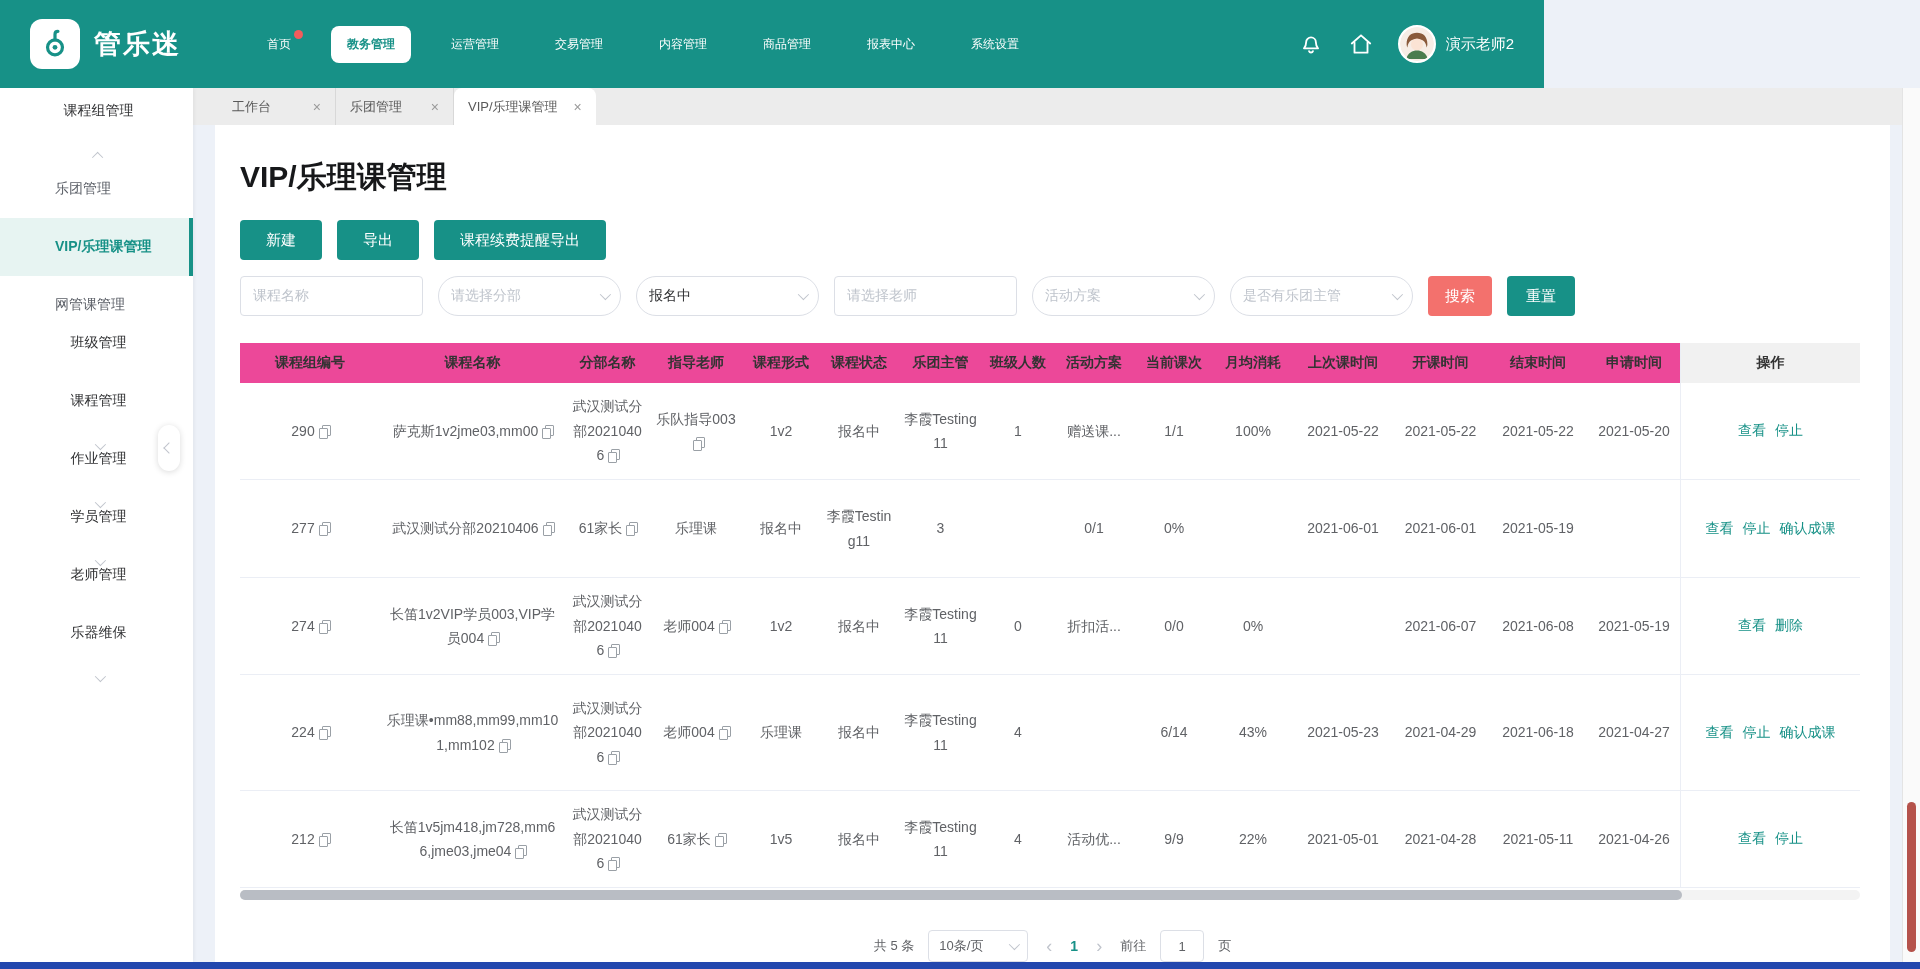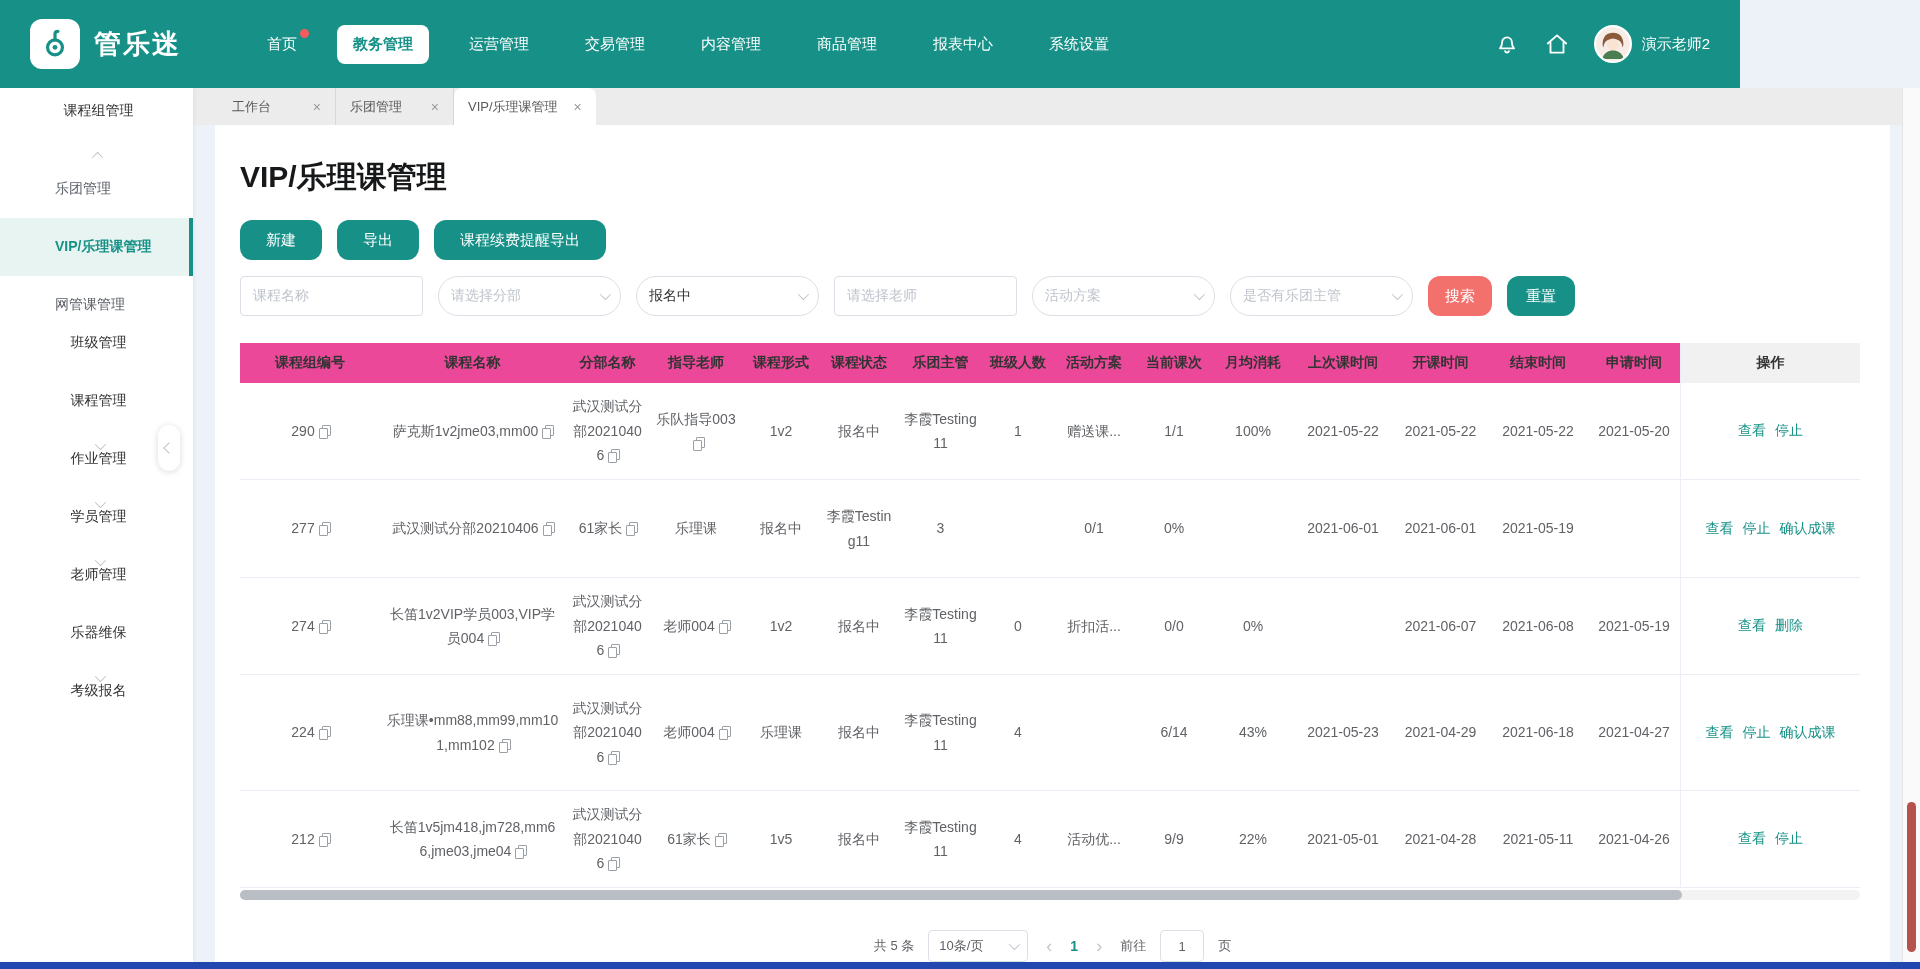--- a/index.html
+++ b/index.html
@@ -1,27 +1,27 @@
 <!DOCTYPE html>
 <html><head>
 <meta charset="utf-8">
 <style>
   * { margin:0; padding:0; box-sizing:border-box; }
   html,body { width:1920px; height:969px; overflow:hidden;
     font-family:"Liberation Sans","DejaVu Sans",sans-serif; background:#edf1f8; }
 
   
-  .navbar { position:absolute; left:0; top:0; width:1740px; height:88px;
+  .navbar { position:absolute; left:0; top:0; width:1544px; height:88px;
     background:#179187; display:flex; align-items:center; z-index:30; }
   .brand { display:flex; align-items:center; margin-left:30px; }
   .logo-box { width:50px; height:50px; background:#fff; border-radius:12px;
     display:flex; align-items:center; justify-content:center; }
   .brand-name { color:#fff; font-size:27px; font-weight:bold; margin-left:14px; letter-spacing:2px; }
   .main-nav { display:flex; align-items:center; margin-left:70px; gap:24px; }
-  .nav-item { position:relative; color:#fff; font-size:15px; padding:10px 16px;
+  .nav-item { position:relative; color:#fff; font-size:12px; padding:10px 16px;
     cursor:pointer; white-space:nowrap;text-align:center; }
   .nav-item.active { background:#fff; color:#179187; border-radius:8px; font-weight:bold; }
   .nav-dot { position:absolute; right:4px; top:4px; width:9px; height:9px;
     border-radius:50%; background:#f25c5c; }
   .nav-right { margin-left:auto; margin-right:30px; display:flex; align-items:center; gap:24px; }
   .icon-btn { width:26px; height:26px; cursor:pointer; }
   .user-chip { display:flex; align-items:center; gap:10px; cursor:pointer; }
   .avatar { width:38px; height:38px; border-radius:50%; background:#fff; overflow:hidden;
     border:2px solid #fff; }
   .user-name { color:#fff; font-size:15px; }
@@ -52,21 +52,21 @@
   .tab.active { background:#fff; border-radius:8px 8px 0 0; border-right:none; }
   .tab-close { color:#9a9a9a; font-size:14px; cursor:pointer; line-height:1; }
 
   
   .content { position:absolute; left:193px; top:125px; right:18px; bottom:7px;
     background:#edf1f8; overflow:hidden; }
   .card { position:absolute; left:22px; right:12px; top:0; bottom:0; background:#fff;
     padding:0 25px; }
   .page-title { font-size:30px; font-weight:bold; color:#17181a; padding-top:32px; }
   .toolbar { margin-top:22px; display:flex; gap:15px; }
-  .btn { height:40px; border:none; border-radius:12px; background:#179187; color:#fff;
+  .btn { height:40px; border:none; border-radius:4px; background:#179187; color:#fff;
     font-size:15px; padding:0 26px; cursor:pointer; font-family:inherit; }
   .filterbar { margin-top:16px; display:flex; gap:15px; align-items:center; }
   .f-box { width:183px; height:40px; border:1px solid #dcdfe6; border-radius:4px; background:#fff;
     display:flex; align-items:center; padding:0 12px; font-size:14px; cursor:text;
     justify-content:space-between; }
   .f-box .ph { color:#bfc4cc; }
   .f-box .val { color:#303133; }
   .f-box.sel { cursor:pointer;border-radius:20px; }
   .btn-search { background:#f3716d; width:64px; padding:0; }
   .btn-reset { width:68px; padding:0; }
@@ -193,23 +193,20 @@
         <span>学员管理</span>
         <i class="chev down"></i>
       </div>
       <div class="sb-item">
         <span>老师管理</span>
       </div>
       <div class="sb-item">
         <span>乐器维保</span>
         <i class="chev down"></i>
       </div>
-      <div class="sb-item">
-        <span>考级报名</span>
-      </div>
     </div>
 </div>
 <div class="sb-handle">
   <i class="chev left"></i>
 </div>
 
 <div class="tabbar">
     <div class="tab">
       <span>工作台</span>
       <span class="tab-close">×</span>

